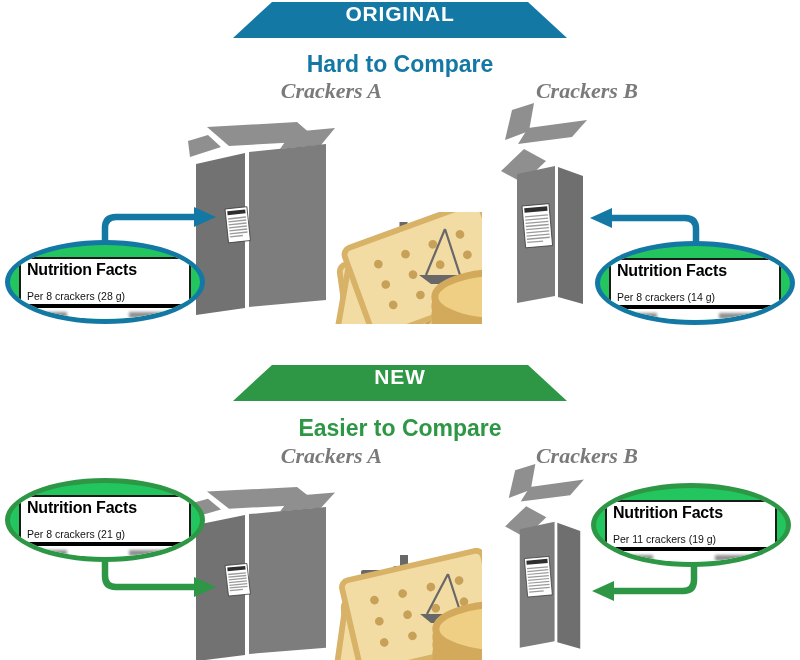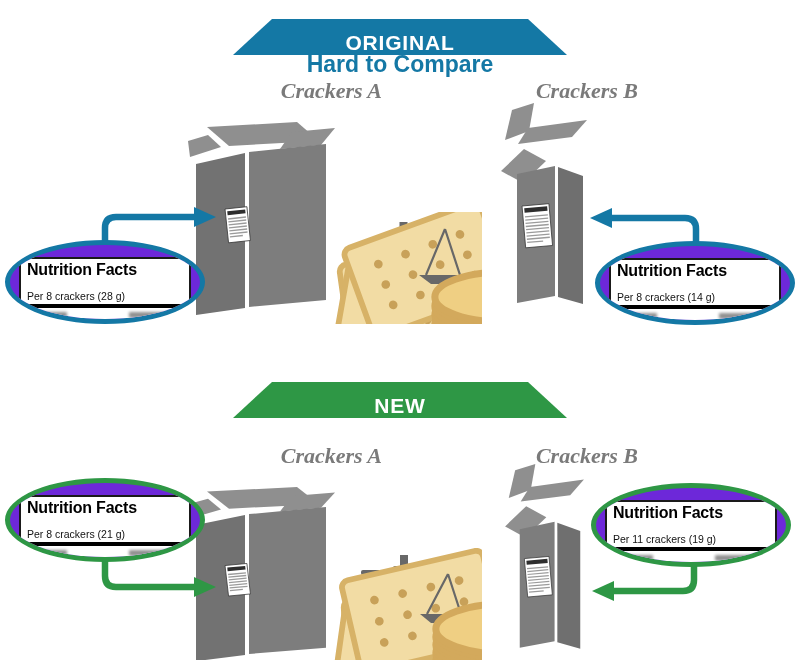--- a/index.html
+++ b/index.html
@@ -6,24 +6,24 @@
   html,body{margin:0;padding:0;background:#fff;}
   #canvas{
     position:relative;width:800px;height:660px;background:#fff;overflow:hidden;
     font-family:"Liberation Sans",sans-serif;
   }
   .sec{position:absolute;left:0;width:800px;}
   .sec-original{top:0;height:348px;color:var(--original-accent,#1478A5);}
   .sec-new{top:363px;height:297px;color:var(--new-accent,#2E9745);}
 
   .banner{
-    position:absolute;left:233px;top:19px;width:334px;height:36px;
+    position:absolute;left:233px;top:2px;width:334px;height:36px;
     background:currentColor;
     clip-path:polygon(39px 0,295px 0,334px 100%,0 100%);
-    display:flex;align-items:flex-end;justify-content:center;
+    display:flex;align-items:flex-start;justify-content:center;
   }
   .banner span{color:#fff;font-size:21px;font-weight:bold;letter-spacing:.8px;}
 
   .subtitle{
     position:absolute;top:45px;left:0;width:100%;text-align:center;
     font-size:23px;font-weight:bold;color:currentColor;margin-top:6px;
   }
   .sec-new .subtitle{top:46px;}
 
   .product{
@@ -39,21 +39,21 @@
   .box-left{left:188px;top:112px;width:150px;height:205px;}
   .sec-new .box-left{top:115px;height:185px;}
   .box-right{left:478px;top:102px;width:120px;height:210px;}
   .sec-new .box-right{left:484px;top:100px;width:110px;height:193px;}
   .scale{left:330px;top:212px;width:152px;height:112px;}
   .sec-new .scale{top:185px;}
 
   .oval{
     position:absolute;width:200px;height:84px;box-sizing:border-box;
     border:5px solid currentColor;border-radius:50%;
-    background:#6d28d9;overflow:hidden;z-index:10;
+    background:#22c55e;overflow:hidden;z-index:10;
   }
   .oval-left{left:5px;top:240px;}
   .oval-right{left:595px;top:241px;}
   .sec-new .oval-left{top:115px;}
   .sec-new .oval-right{left:591px;top:120px;}
 
   .card{
     position:absolute;left:9px;right:9px;top:12px;bottom:-8px;
     background:#fff;border:2px solid #1a1a1a;padding:2px 6px 0;
   }
@@ -239,20 +239,21 @@
             <span class="blur w4"></span>
           </div>
       </div>
     </div>
   </section>
 
   <section class="sec sec-new">
     <div class="banner">
       <span>NEW</span>
     </div>
+    <div class="subtitle">Easier to Compare</div>
     <div class="product product-a">Crackers A</div>
     <div class="product product-b">Crackers B</div>
 
     <svg class="gfx box-left" viewBox="0 0 150 205" preserveAspectRatio="none">
         <use href="#boxL"></use>
       </svg>
     <svg class="gfx box-right" viewBox="0 0 120 210" preserveAspectRatio="none">
         <use href="#boxR"></use>
       </svg>
     <svg class="gfx scale" viewBox="0 0 152 112">

